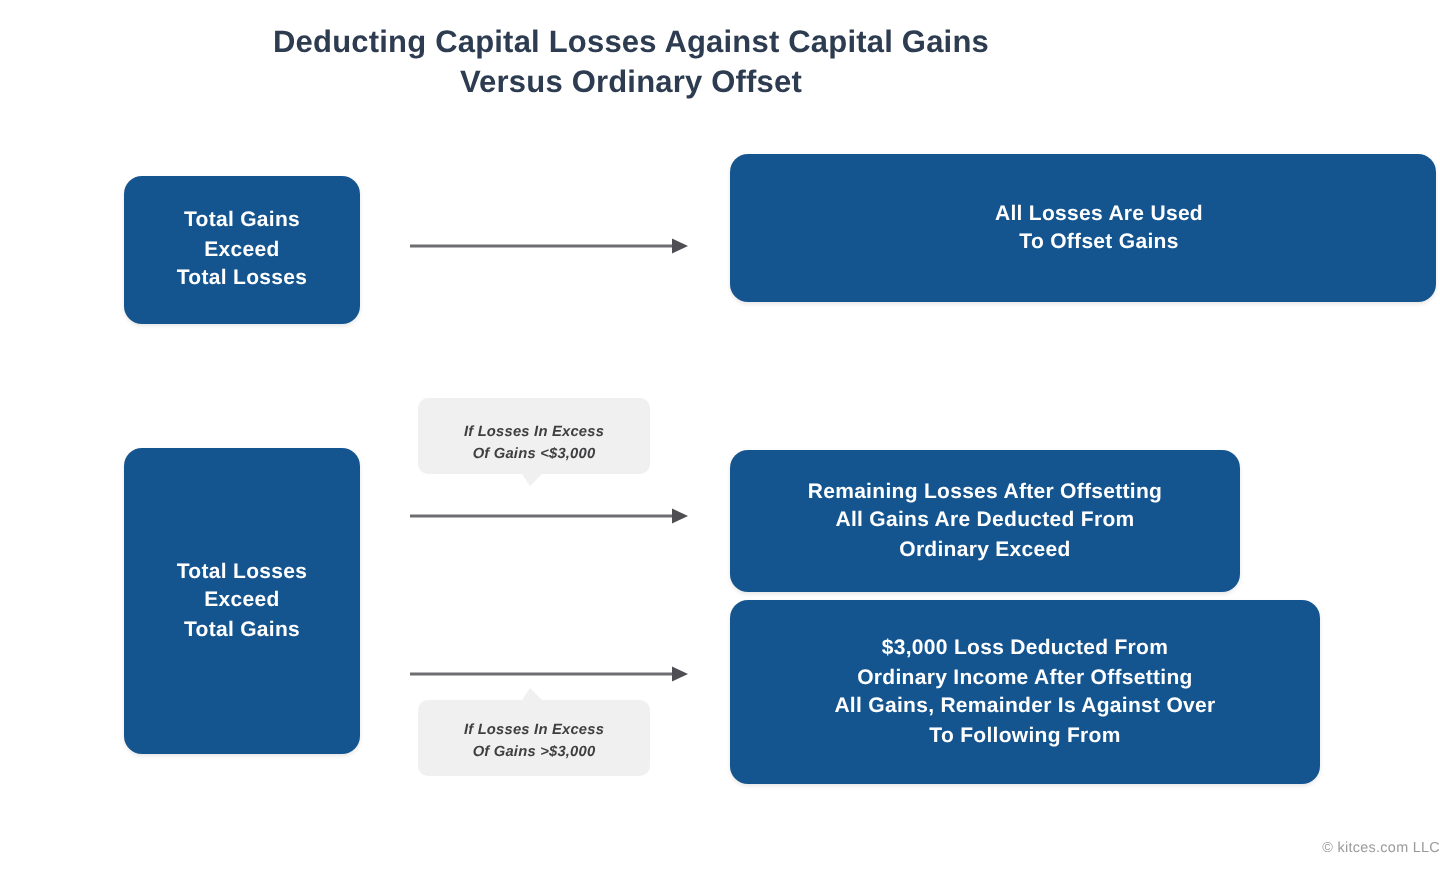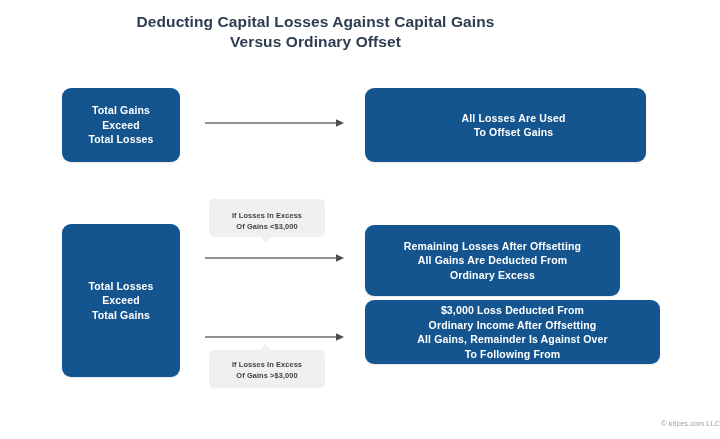--- a/index.html
+++ b/index.html
@@ -52,24 +52,24 @@
     font-weight: bold;
     line-height: 14.5px;
     letter-spacing: 0.15px;
     box-shadow: 0 1px 2px rgba(0,0,0,0.10);
     box-sizing: border-box;
     padding: 4px 8px;
   }
   .box .line { display: block; white-space: nowrap; }
 
   #box-gains-exceed-losses { left: 62px;  top: 88px;  width: 118px; height: 74px; }
-  #box-all-losses-offset   { left: 365px; top: 88px;  width: 281px; height: 74px; padding-left: 24px; }
+  #box-all-losses-offset   { left: 365px; top: 77px;  width: 353px; height: 74px; padding-left: 24px; }
   #box-losses-exceed-gains { left: 62px;  top: 224px; width: 118px; height: 153px; }
   #box-remaining-losses    { left: 365px; top: 225px; width: 255px; height: 71px; }
-  #box-3000-loss           { left: 365px; top: 300px; width: 295px; height: 64px; text-align: center; }
+  #box-3000-loss           { left: 365px; top: 300px; width: 295px; height: 92px; text-align: center; }
 
   
   .arrow {
     position: absolute;
     height: 12px;
   }
   .arrow svg { display: block; overflow: visible; }
 
   #arrow-row1      { left: 205px; top: 117px; width: 140px; }
   #arrow-condition-under { left: 205px; top: 252px; width: 140px; }
@@ -91,20 +91,21 @@
     position: absolute;
     left: 0;
     width: 116px;
     top: 11px;
     text-align: center;
     color: #3f3f41;
     font-size: 7.4px;
     font-weight: bold;
     line-height: 11px;
     letter-spacing: 0.1px;
+    font-style: italic;
   }
   .callout .line { display: block; white-space: nowrap; }
 
   #callout-under-3000 { left: 209px; top: 199px; }
   #callout-over-3000  { left: 209px; top: 344px; }
   #callout-over-3000 .callout-text { top: 15px; }
 
   
   .credit {
     position: absolute;
@@ -171,21 +172,21 @@
     <svg width="140" height="12" viewBox="0 0 140 12">
       <line x1="0" y1="6" x2="131" y2="6" stroke="#6e6e72" stroke-width="1.4"></line>
       <path d="M131 2.2 L139 6 L131 9.8 Z" fill="#4f4f53"></path>
     </svg>
   </div>
 
   <div class="box" id="box-remaining-losses">
     <div>
       <span class="line">Remaining Losses After Offsetting</span>
       <span class="line">All Gains Are Deducted From</span>
-      <span class="line">Ordinary Excess</span>
+      <span class="line">Ordinary Exceed</span>
     </div>
   </div>
 
   <div class="arrow" id="arrow-condition-over">
     <svg width="140" height="12" viewBox="0 0 140 12">
       <line x1="0" y1="6" x2="131" y2="6" stroke="#6e6e72" stroke-width="1.4"></line>
       <path d="M131 2.2 L139 6 L131 9.8 Z" fill="#4f4f53"></path>
     </svg>
   </div>
 

